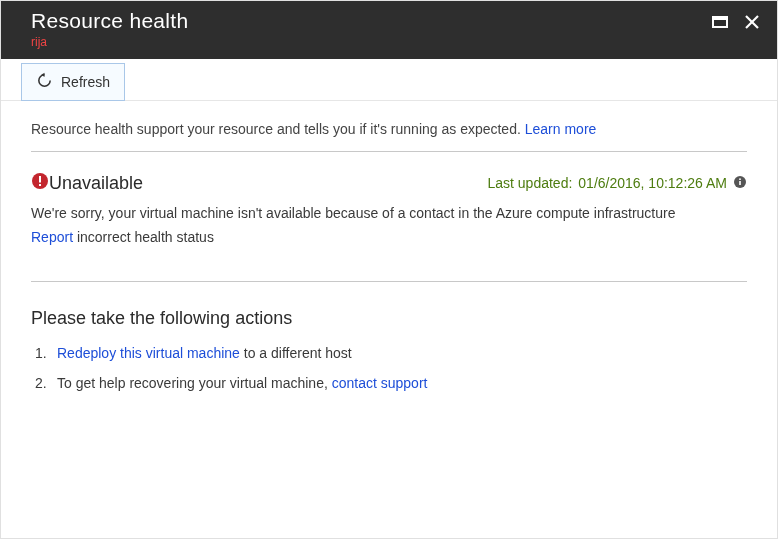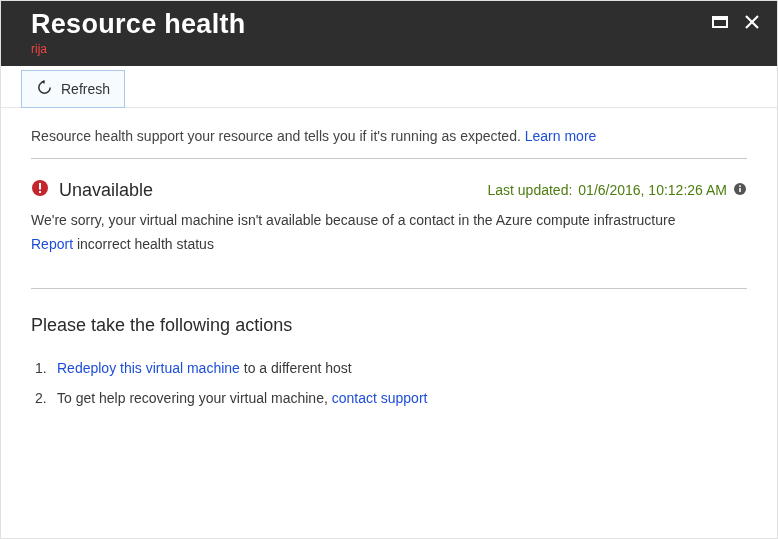--- a/index.html
+++ b/index.html
@@ -14,22 +14,22 @@
   .header {
     background: #2e2e2e;
     color: #ffffff;
     padding: 8px 16px 10px 30px;
     display: flex;
     align-items: flex-start;
     justify-content: space-between;
   }
   .header-left { }
   .header-title {
-    font-size: 27px;
-    font-weight: 700;
+    font-size: 21px;
+    font-weight: 400;
     letter-spacing: 0.3px;
   }
   .header-sub {
     font-size: 12px;
     color: #ef4444;
     margin-top: 2px;
   }
   .header-icons {
     display: flex;
     gap: 14px;
@@ -66,21 +66,20 @@
   .link { color: #1d4ed8; cursor: pointer; }
   .status-row {
     display: flex;
     justify-content: space-between;
     align-items: center;
     margin-top: 20px;
   }
   .status-left {
     display: flex;
     align-items: flex-end;
-    gap: 10px;
   }
   .status-title {
     font-size: 18px;
     color: #2b2b2b;
     font-weight: 400;
   }
   .status-right {
     font-size: 14px;
     color: #4d7c0f;
     display: flex;
@@ -97,21 +96,21 @@
     font-size: 14px;
     margin-top: 6px;
     padding-bottom: 36px;
     border-bottom: 1px solid #c8c8c8;
   }
   .actions-title {
     font-size: 18px;
     color: #2b2b2b;
     font-weight: 400;
     margin-top: 26px;
-    margin-bottom: 24px;
+    margin-bottom: 16px;
   }
   .action-item {
     font-size: 14px;
     color: #3a3a3a;
     margin-bottom: 14px;
     display: flex;
     gap: 8px;
     padding-left: 4px;
   }
   .action-num { min-width: 14px; }

